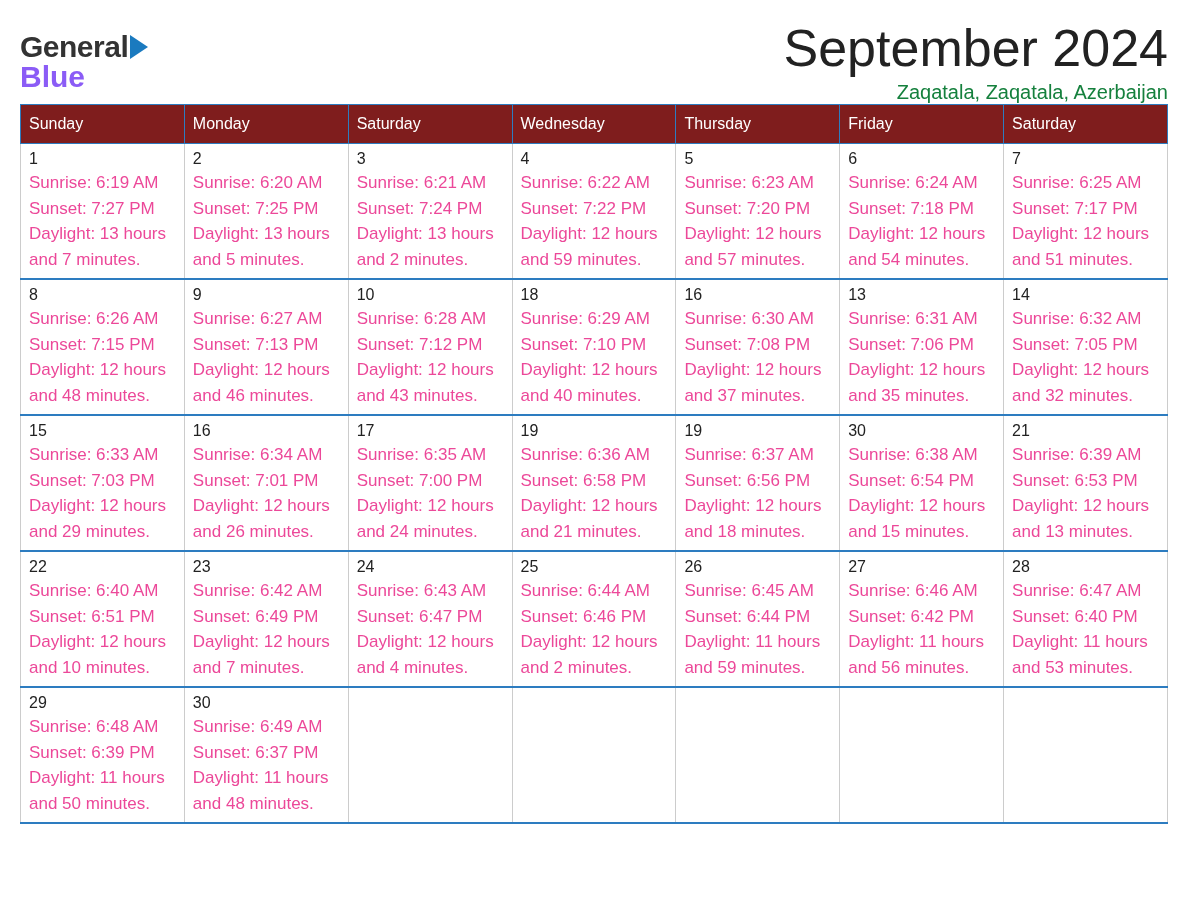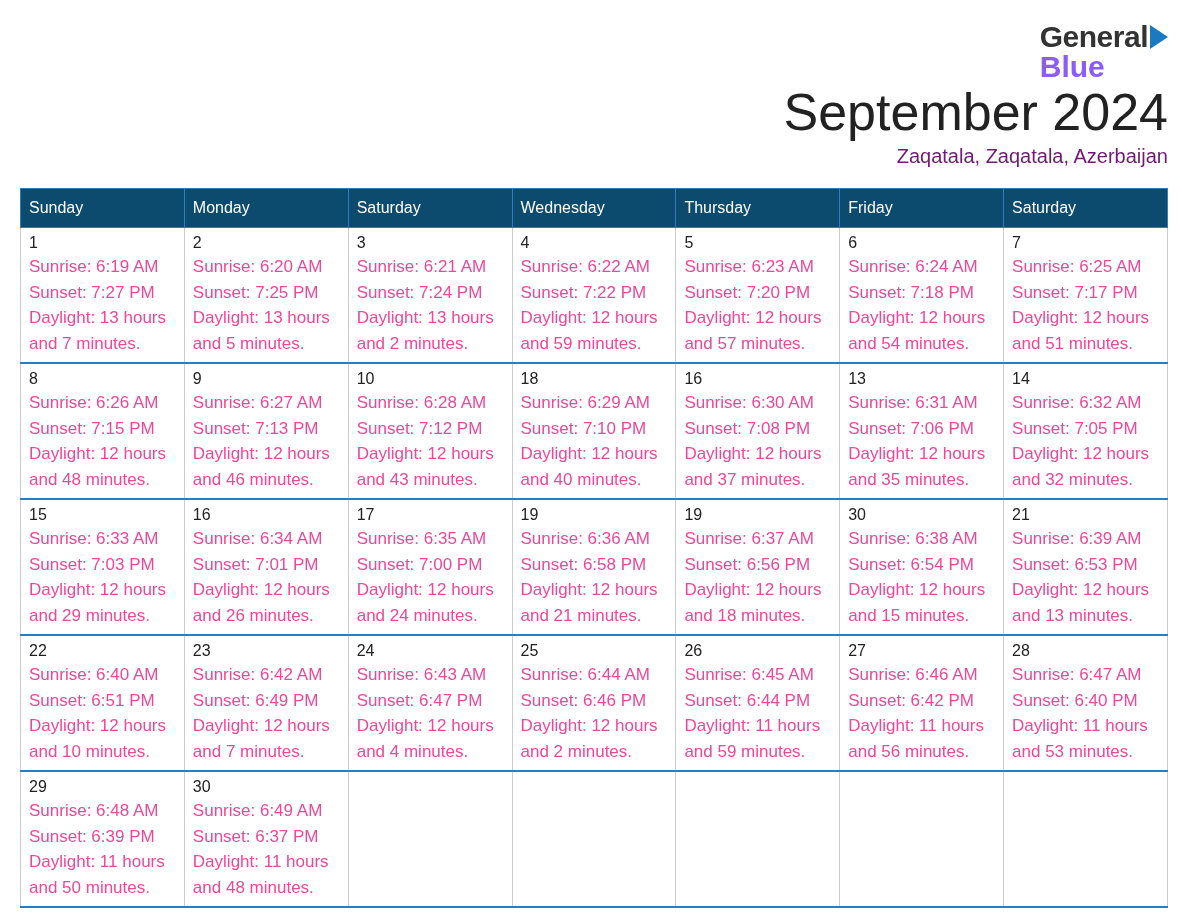--- a/index.html
+++ b/index.html
@@ -6,44 +6,42 @@
     body {
       font-family: Arial, sans-serif;
       background: #ffffff;
       width: 1188px;
       min-height: 918px;
       padding: 20px;
     }
     .header {
       display: flex;
       justify-content: space-between;
-      align-items: flex-end;
-      margin-bottom: 20px;
-      flex-direction: column;
+      align-items: center;
     }
     .title-area {
       text-align: right;
     }
     .month-title {
       font-size: 52px;
       font-weight: normal;
       color: #222;
       line-height: 1.1;
     }
     .location {
       font-size: 20px;
-      color: #701a75;
+      color: #15803d;
       margin-top: 4px;
     }
     .calendar {
       width: 100%;
       border-collapse: collapse;
     }
     .calendar th {
-      background-color: #0c4a6e;
+      background-color: #7f1d1d;
       color: #ffffff;
       font-size: 16px;
       font-weight: normal;
       padding: 10px 8px;
       text-align: left;
       border: 1px solid #2d7cc0;
     }
     .calendar td {
       vertical-align: top;
       padding: 6px 8px;

